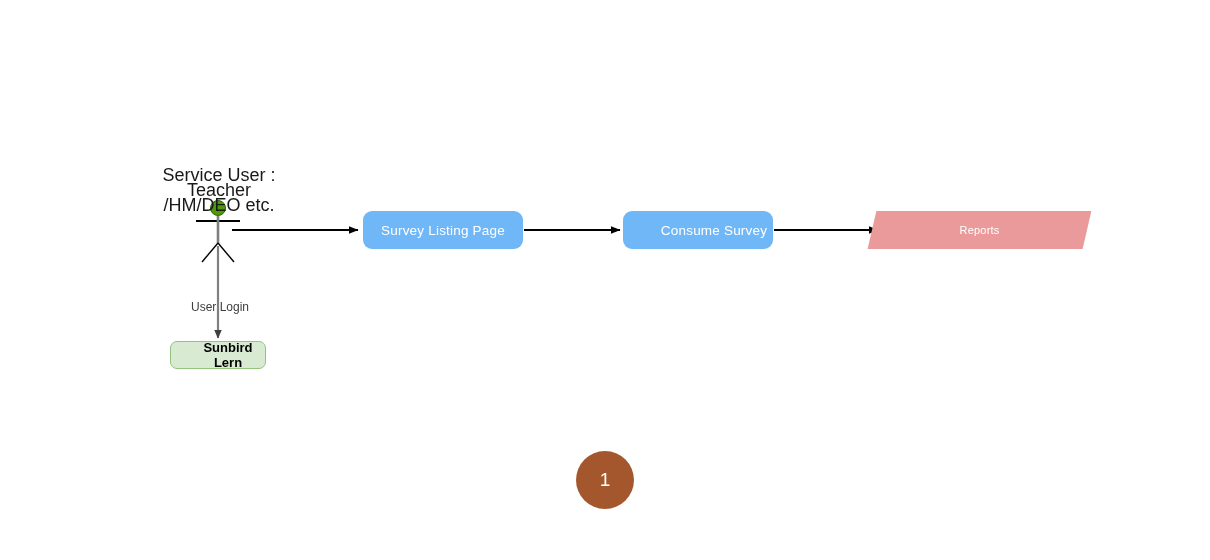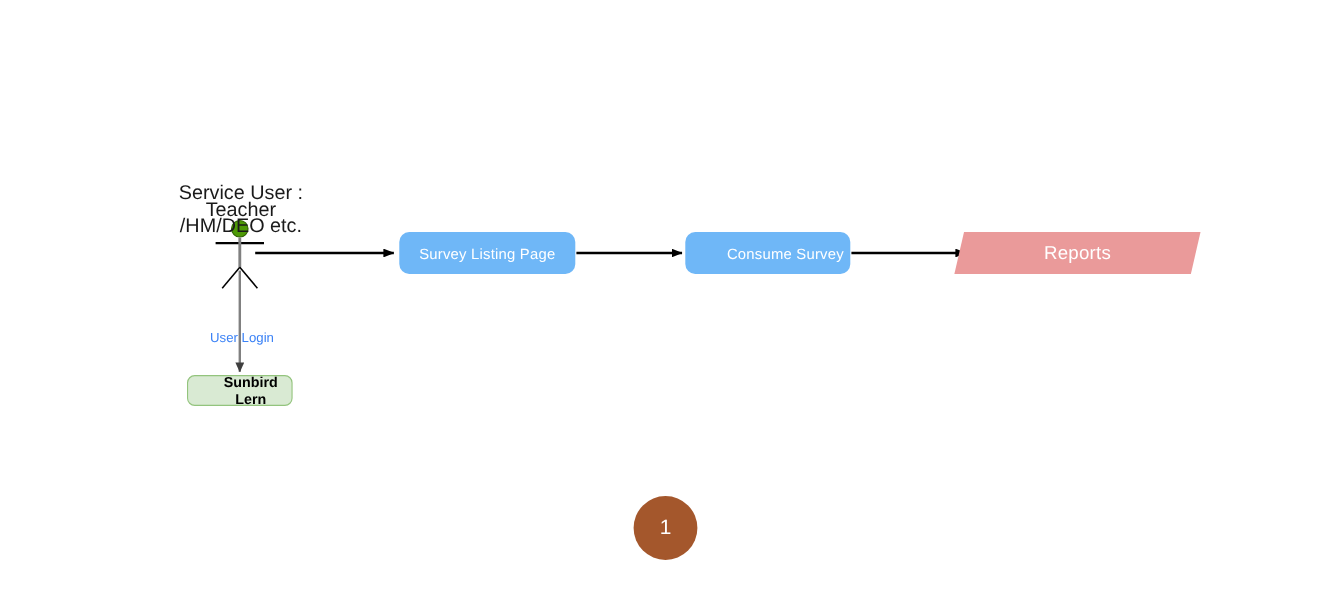--- a/index.html
+++ b/index.html
@@ -31,21 +31,21 @@
   }
   .process-box {
     background: #6fb7f7;
     color: #ffffff;
     border-radius: 9px;
     font-size: 13.5px;
     letter-spacing: 0.2px;
   }
   .report-shape {
     color: #ffffff;
-    font-size: 17px;
+    font-size: 11px;
     letter-spacing: 0.2px;
     background: transparent;
   }
   .report-shape .para-bg {
     position: absolute;
     left: 0;
     top: 0;
     right: 0;
     bottom: 0;
     background: #ea9a9a;
@@ -68,21 +68,21 @@
     position: absolute;
     font-size: 18px;
     color: #1a1a1a;
     text-align: center;
     line-height: 15px;
     white-space: pre-line;
   }
   .edge-label {
     position: absolute;
     font-size: 12px;
-    color: #3b82f6;
+    color: #404040;
     text-align: center;
     white-space: nowrap;
   }
   .badge {
     position: absolute;
     width: 58px;
     height: 58px;
     border-radius: 50%;
     background: #a4572c;
     color: #ffffff;

